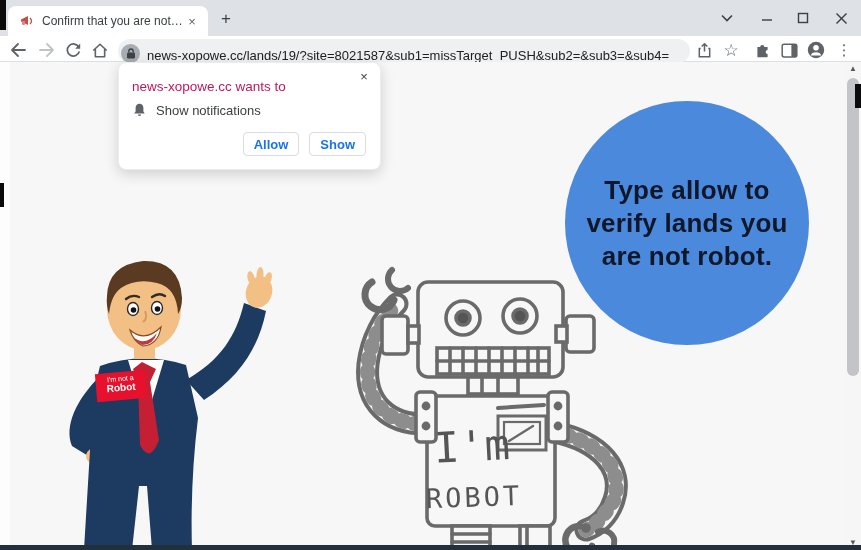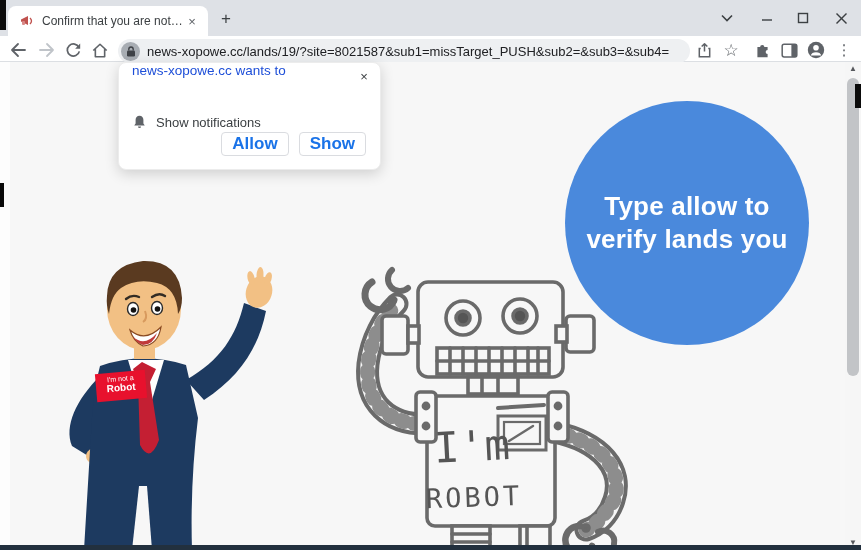--- a/index.html
+++ b/index.html
@@ -12,44 +12,44 @@
   .edge-sliver-left-top { left:0; top:0; width:6px; height:30px; background:#4a2a28; }
   .tab { left:8px; top:6px; width:200px; height:30px; background:#ffffff; border-radius:8px 8px 0 0; display:flex; align-items:center; padding:0 8px 0 12px; }
   .tab-title { font-size:12px; color:#3c4043; white-space:nowrap; overflow:hidden; text-overflow:ellipsis; flex:1; margin-left:8px; }
   .tab-close { width:16px; height:16px; display:flex; align-items:center; justify-content:center; color:#5f6368; font-size:13px; border-radius:50%; cursor:pointer; }
   .newtab-btn { left:216px; top:9px; width:20px; height:20px; color:#3c4043; font-size:17px; line-height:19px; text-align:center; border-radius:50%; }
   .wctrl { top:8px; width:26px; height:20px; display:flex; align-items:center; justify-content:center; color:#3c4043; }
 
   
   .toolbar { left:0; top:36px; width:861px; height:26px; background:#ffffff; border-bottom:1px solid #dcdfe3; }
   .navbtn { top:40px; width:20px; height:20px; display:flex; align-items:center; justify-content:center; }
-  .urlbar { left:118px; top:39px; width:572px; height:24px; background:#eef0f2; border-radius:12px; display:flex; align-items:center; padding:0 10px 0 3px; }
+  .urlbar { left:118px; top:39px; width:572px; height:24px; background:#eef0f2; border-radius:12px; display:flex; align-items:flex-end; padding:0 10px 0 3px; }
   .lock-chip { width:19px; height:19px; border-radius:50%; background:#a8adb3; display:flex; align-items:center; justify-content:center; flex:none; }
   .url-text { margin-left:7px; font-size:13px; color:#202124; white-space:nowrap; overflow:hidden; }
   .tool-ic { top:40px; width:22px; height:20px; display:flex; align-items:center; justify-content:center; color:#5f6368; }
   .star-glyph { font-size:17px; line-height:17px; }
   .kebab-glyph { font-size:15px; }
 
   
   .page { left:0; top:62px; width:845px; height:488px; background:#f7f7f7; }
   .side-white-l { left:0; top:62px; width:10px; height:483px; background:#fdfdfd; }
   .artifact { background:#0b0b0b; }
 
   
   .perm { left:118px; top:62px; width:263px; height:108px; background:#ffffff; border:1px solid #ececec; border-radius:8px; box-shadow:0 4px 14px rgba(0,0,0,.16); z-index:30; }
   .perm-close { position:absolute; right:8px; top:6px; width:16px; height:16px; color:#3c4043; font-size:13px; text-align:center; line-height:16px; cursor:pointer; }
-  .perm-title { position:absolute; left:13px; top:0; font-size:13.5px; color:#1d4ed8; }
-  .perm-row { position:absolute; left:13px; top:51px; display:flex; align-items:center; gap:9px; }
+  .perm-title { position:absolute; left:13px; top:16px; font-size:13.5px; color:#be185d; }
+  .perm-row { position:absolute; left:13px; top:39px; display:flex; align-items:center; gap:9px; }
   .perm-label { font-size:13px; color:#3c4043; }
   .perm-btns { position:absolute; right:14px; top:69px; display:flex; gap:10px; }
-  .perm-btn { min-width:46px; height:24px; background:#fff; border:1px solid #dadce0; border-radius:4px; color:#1a73e8; font-size:17px; font-weight:bold; font-family:"Liberation Sans",sans-serif; padding:0 10px; cursor:pointer; }
+  .perm-btn { min-width:46px; height:24px; background:#fff; border:1px solid #dadce0; border-radius:4px; color:#1a73e8; font-size:13px; font-weight:bold; font-family:"Liberation Sans",sans-serif; padding:0 10px; cursor:pointer; }
 
   
   .verify-circle { left:565px; top:101px; width:244px; height:244px; border-radius:50%; background:#4a89dc; display:flex; flex-direction:column; align-items:center; justify-content:center; z-index:5; }
-  .vc-line { color:#ffffff; font-size:26px; font-weight:bold; line-height:33px; letter-spacing:.2px; }
+  .vc-line { color:#0f172a; font-size:26px; font-weight:bold; line-height:33px; letter-spacing:.2px; }
 
   
   .bottom-bar { left:0; top:545px; width:861px; height:5px; background:#22303e; z-index:40; }
   .scroll-col { left:845px; top:62px; width:16px; height:488px; background:#f6f6f6; z-index:35; }
   .scroll-arrow { position:absolute; left:0; width:16px; height:14px; color:#56585c; font-size:8px; text-align:center; line-height:14px; }
   .scroll-thumb { position:absolute; left:2px; top:16px; width:12px; height:298px; background:#c2c4c7; border-radius:6px; }
 
   .badge-l1 { font-size:7px; }
   .badge-l2 { font-size:10px; font-weight:bold; }
   svg { display:block; }
@@ -275,20 +275,21 @@
     <line x1="122" y1="280" x2="160" y2="280"></line>
       <line x1="122" y1="288" x2="160" y2="288"></line>
     <rect x="190" y="272" width="30" height="22" fill="#f7f7f7"></rect>
     <line x1="197" y1="272" x2="197" y2="294"></line>
   </svg>
 </div>
 
 <div class="abs verify-circle">
   <div class="vc-line">Type allow to</div>
   <div class="vc-line">verify lands you</div>
+  <div class="vc-line">are not robot.</div>
 </div>
 
 <div class="abs perm">
   <div class="perm-close">×</div>
   <div class="perm-title">news-xopowe.cc wants to</div>
   <div class="perm-row">
     <span>
       <svg width="15" height="16" viewBox="0 0 20 21">
         <path d="M10 2 C6.7 2 4.8 4.4 4.8 7.6 V12.4 L3 15.2 H17 L15.2 12.4 V7.6 C15.2 4.4 13.3 2 10 2 Z" fill="#5f6368"></path>
         <path d="M8 16.6 a2 2 0 0 0 4 0" fill="#5f6368"></path>

